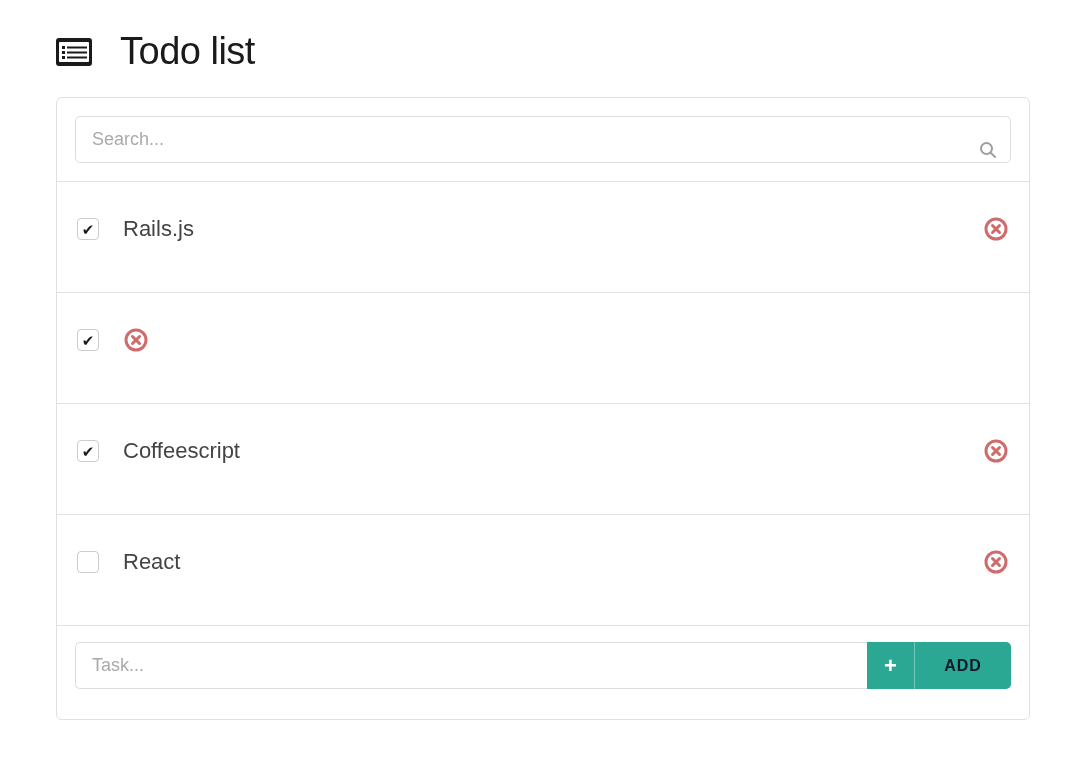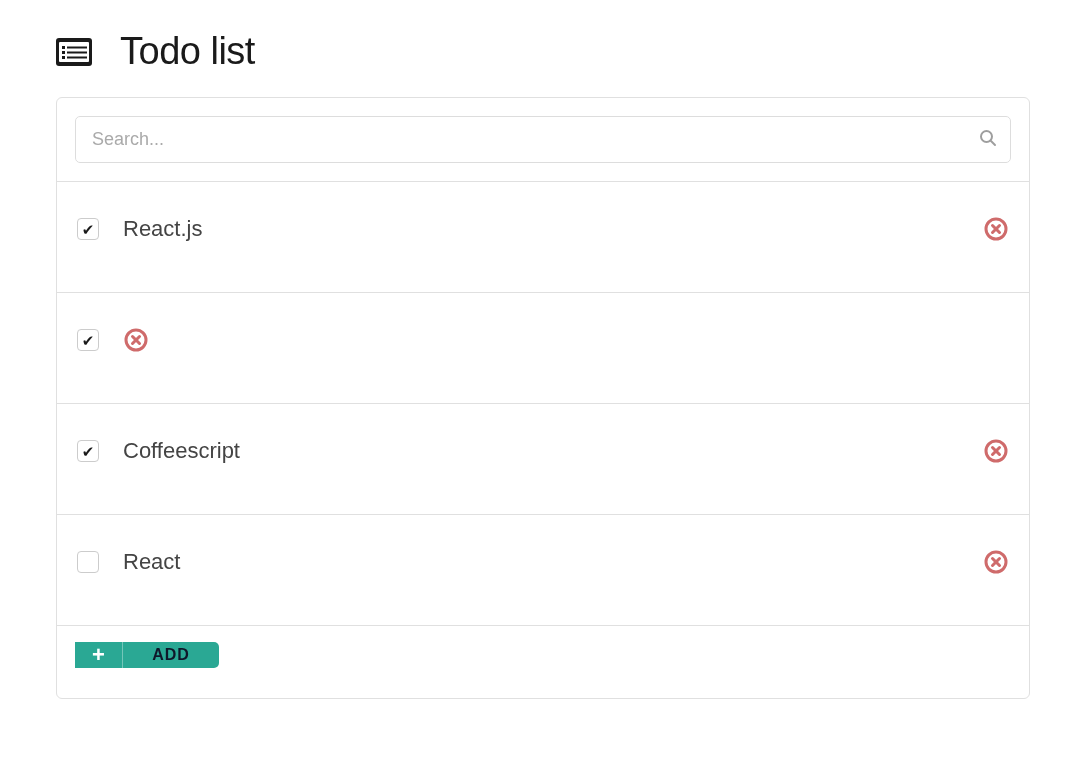--- a/index.html
+++ b/index.html
@@ -38,21 +38,21 @@
       border-radius: 6px;
       overflow: hidden;
     }
     .search-bar {
       padding: 18px 18px;
       border-bottom: 1px solid #e0e0e0;
     }
     .search-wrapper {
       position: relative;
       display: flex;
-      align-items: center;
+      align-items: flex-end;
     }
     .search-input {
       width: 100%;
       padding: 12px 44px 12px 16px;
       font-size: 18px;
       border: 1px solid #ddd;
       border-radius: 5px;
       outline: none;
       color: #333;
     }
@@ -175,21 +175,21 @@
           <circle cx="7.5" cy="7.5" r="5.5" fill="none" stroke="#9e9e9e" stroke-width="2"></circle>
           <line x1="12" y1="12" x2="16" y2="16" stroke="#9e9e9e" stroke-width="2" stroke-linecap="round"></line>
         </svg>
       </span>
     </div>
   </div>
 
   <div id="todo-list">
       <div class="todo-item">
         <div class="checkbox checked"></div>
-        <span class="todo-label">React.js</span>
+        <span class="todo-label">Rails.js</span>
         <div class="delete-btn">
 <svg width="24" height="24" viewBox="0 0 24 24">
   <circle cx="12" cy="12" r="10" fill="none" stroke="#cf6b6b" stroke-width="3"></circle>
   <line x1="8.5" y1="8.5" x2="15.5" y2="15.5" stroke="#cf6b6b" stroke-width="3" stroke-linecap="round"></line>
   <line x1="15.5" y1="8.5" x2="8.5" y2="15.5" stroke="#cf6b6b" stroke-width="3" stroke-linecap="round"></line>
 </svg>
         </div>
       </div>
       <div class="todo-item">
         <div class="checkbox checked"></div>
@@ -219,16 +219,17 @@
 <svg width="24" height="24" viewBox="0 0 24 24">
   <circle cx="12" cy="12" r="10" fill="none" stroke="#cf6b6b" stroke-width="3"></circle>
   <line x1="8.5" y1="8.5" x2="15.5" y2="15.5" stroke="#cf6b6b" stroke-width="3" stroke-linecap="round"></line>
   <line x1="15.5" y1="8.5" x2="8.5" y2="15.5" stroke="#cf6b6b" stroke-width="3" stroke-linecap="round"></line>
 </svg>
         </div>
       </div>
     </div>
 
   <div class="add-bar">
+    <input type="text" class="task-input" placeholder="Task..." style="">
     <div class="plus-segment">+</div>
     <button class="add-button">ADD</button>
   </div>
 </div>
 
 </body></html>

